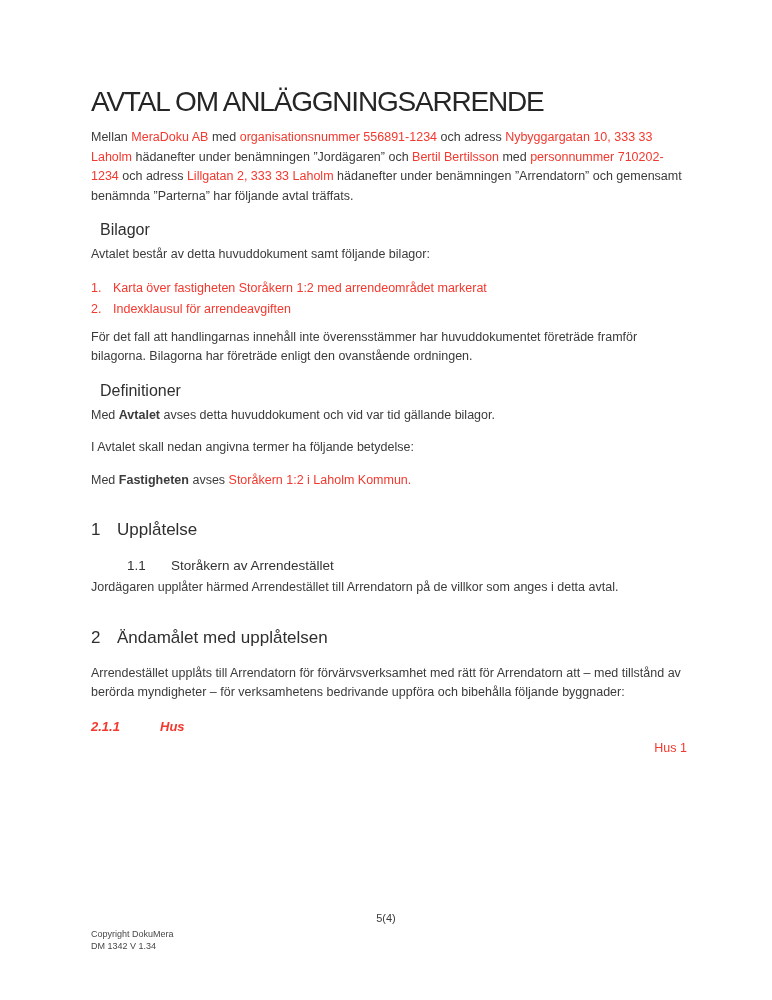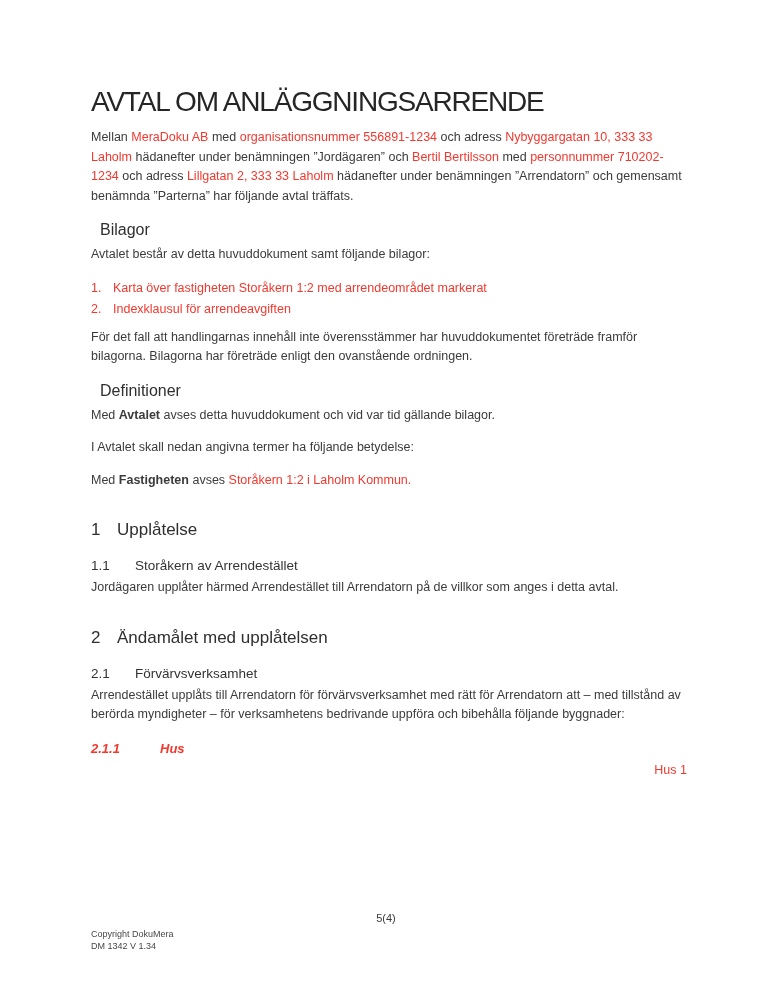--- a/index.html
+++ b/index.html
@@ -37,21 +37,21 @@
     font-size: 17px; line-height: 24px;
     font-weight: 400; color: #2f2f2f;
     margin: 28px 0 14px 0;
   }
   .h-section .num { display: inline-block; min-width: 26px; }
   .h-sub {
     font-size: 13.5px; line-height: 20px;
     font-weight: 400; color: #333333;
     margin: 0 0 2px 0;
   }
-  .h-sub .num { display: inline-block; min-width: 44px; }
+  .h-sub .num { display: inline-block; min-width: 44px; margin-left: 36px; }
   .h-subsub {
     font-size: 13px; line-height: 20px;
     font-weight: 700; font-style: italic;
     color: var(--red);
     margin: 14px 0 2px 0;
   }
   .h-subsub .num { display: inline-block; min-width: 69px; }
   .att-list { margin: 0 0 8px 0; }
   .att-item {
     display: flex;
@@ -108,23 +108,20 @@
     <span class="num">1</span><span>Upplåtelse</span>
   </h2>
   <h3 class="h-sub">
     <span class="num">1.1</span><span>Storåkern av Arrendestället</span>
   </h3>
   <p class="body-text">Jordägaren upplåter härmed Arrendestället till Arrendatorn på de villkor som anges i detta avtal.</p>
 
   <h2 class="h-section">
     <span class="num">2</span><span>Ändamålet med upplåtelsen</span>
   </h2>
-  <h3 class="h-sub">
-    <span class="num">2.1</span><span>Förvärvsverksamhet</span>
-  </h3>
   <p class="body-text">Arrendestället upplåts till Arrendatorn för förvärvsverksamhet med rätt för Arrendatorn att – med tillstånd av berörda myndigheter – för verksamhetens bedrivande uppföra och bibehålla följande byggnader:</p>
 
   <h4 class="h-subsub">
     <span class="num">2.1.1</span><span class="i">Hus</span>
   </h4>
   <p class="body-text red">Hus 1</p>
 
 </div>
 
 <div class="footer-pagenum">5(4)</div>

